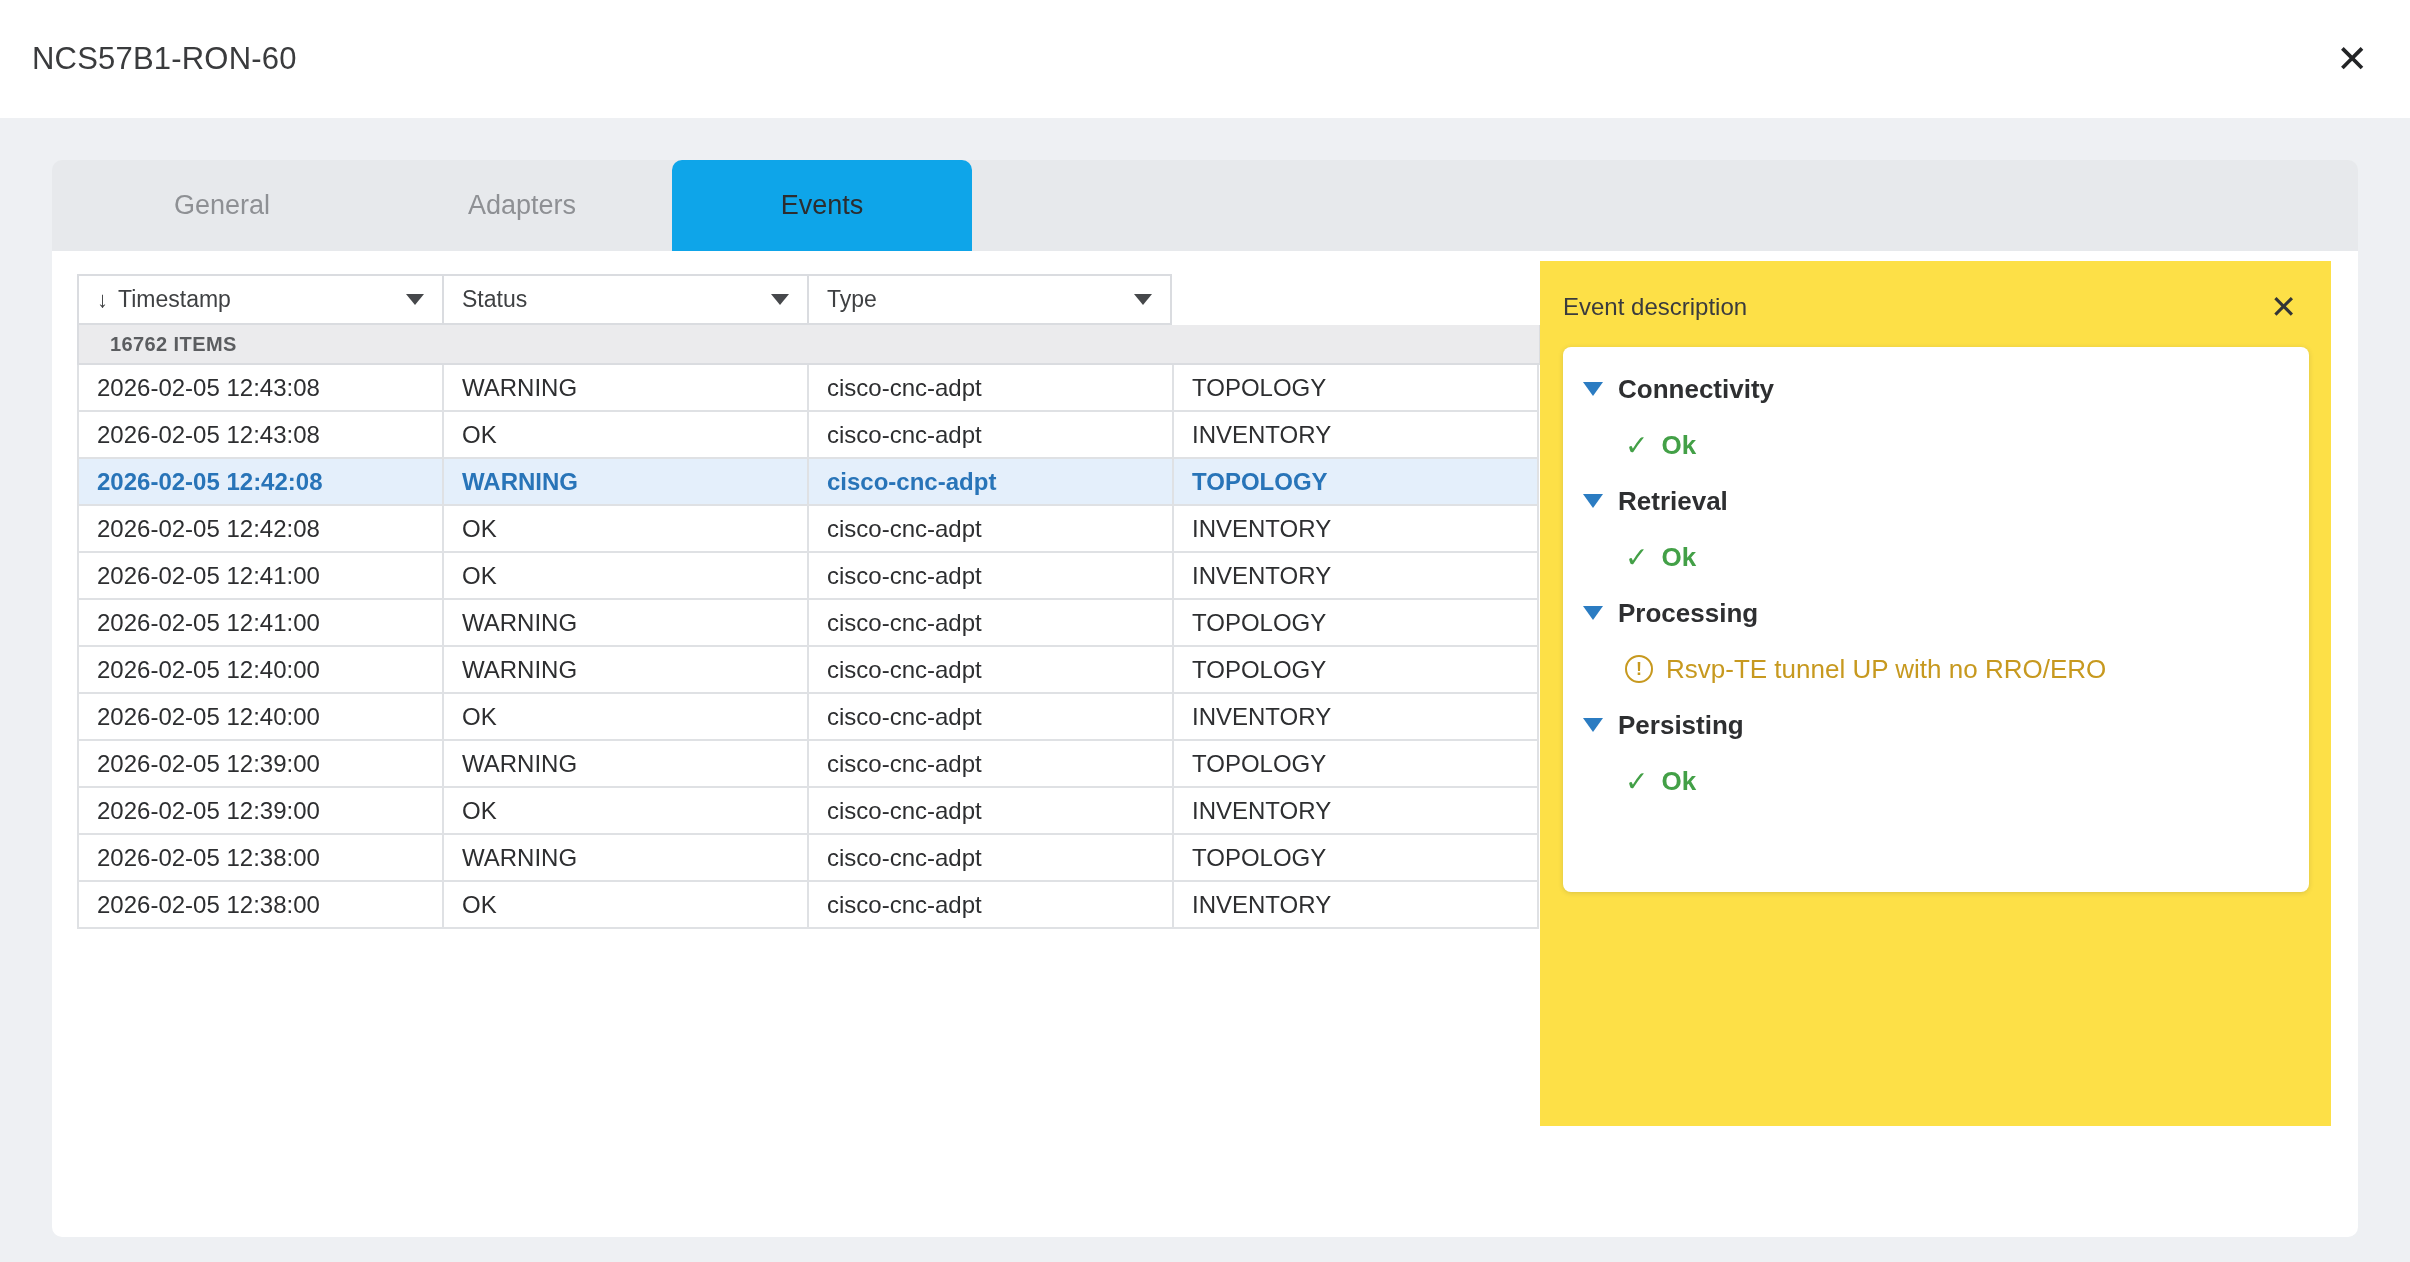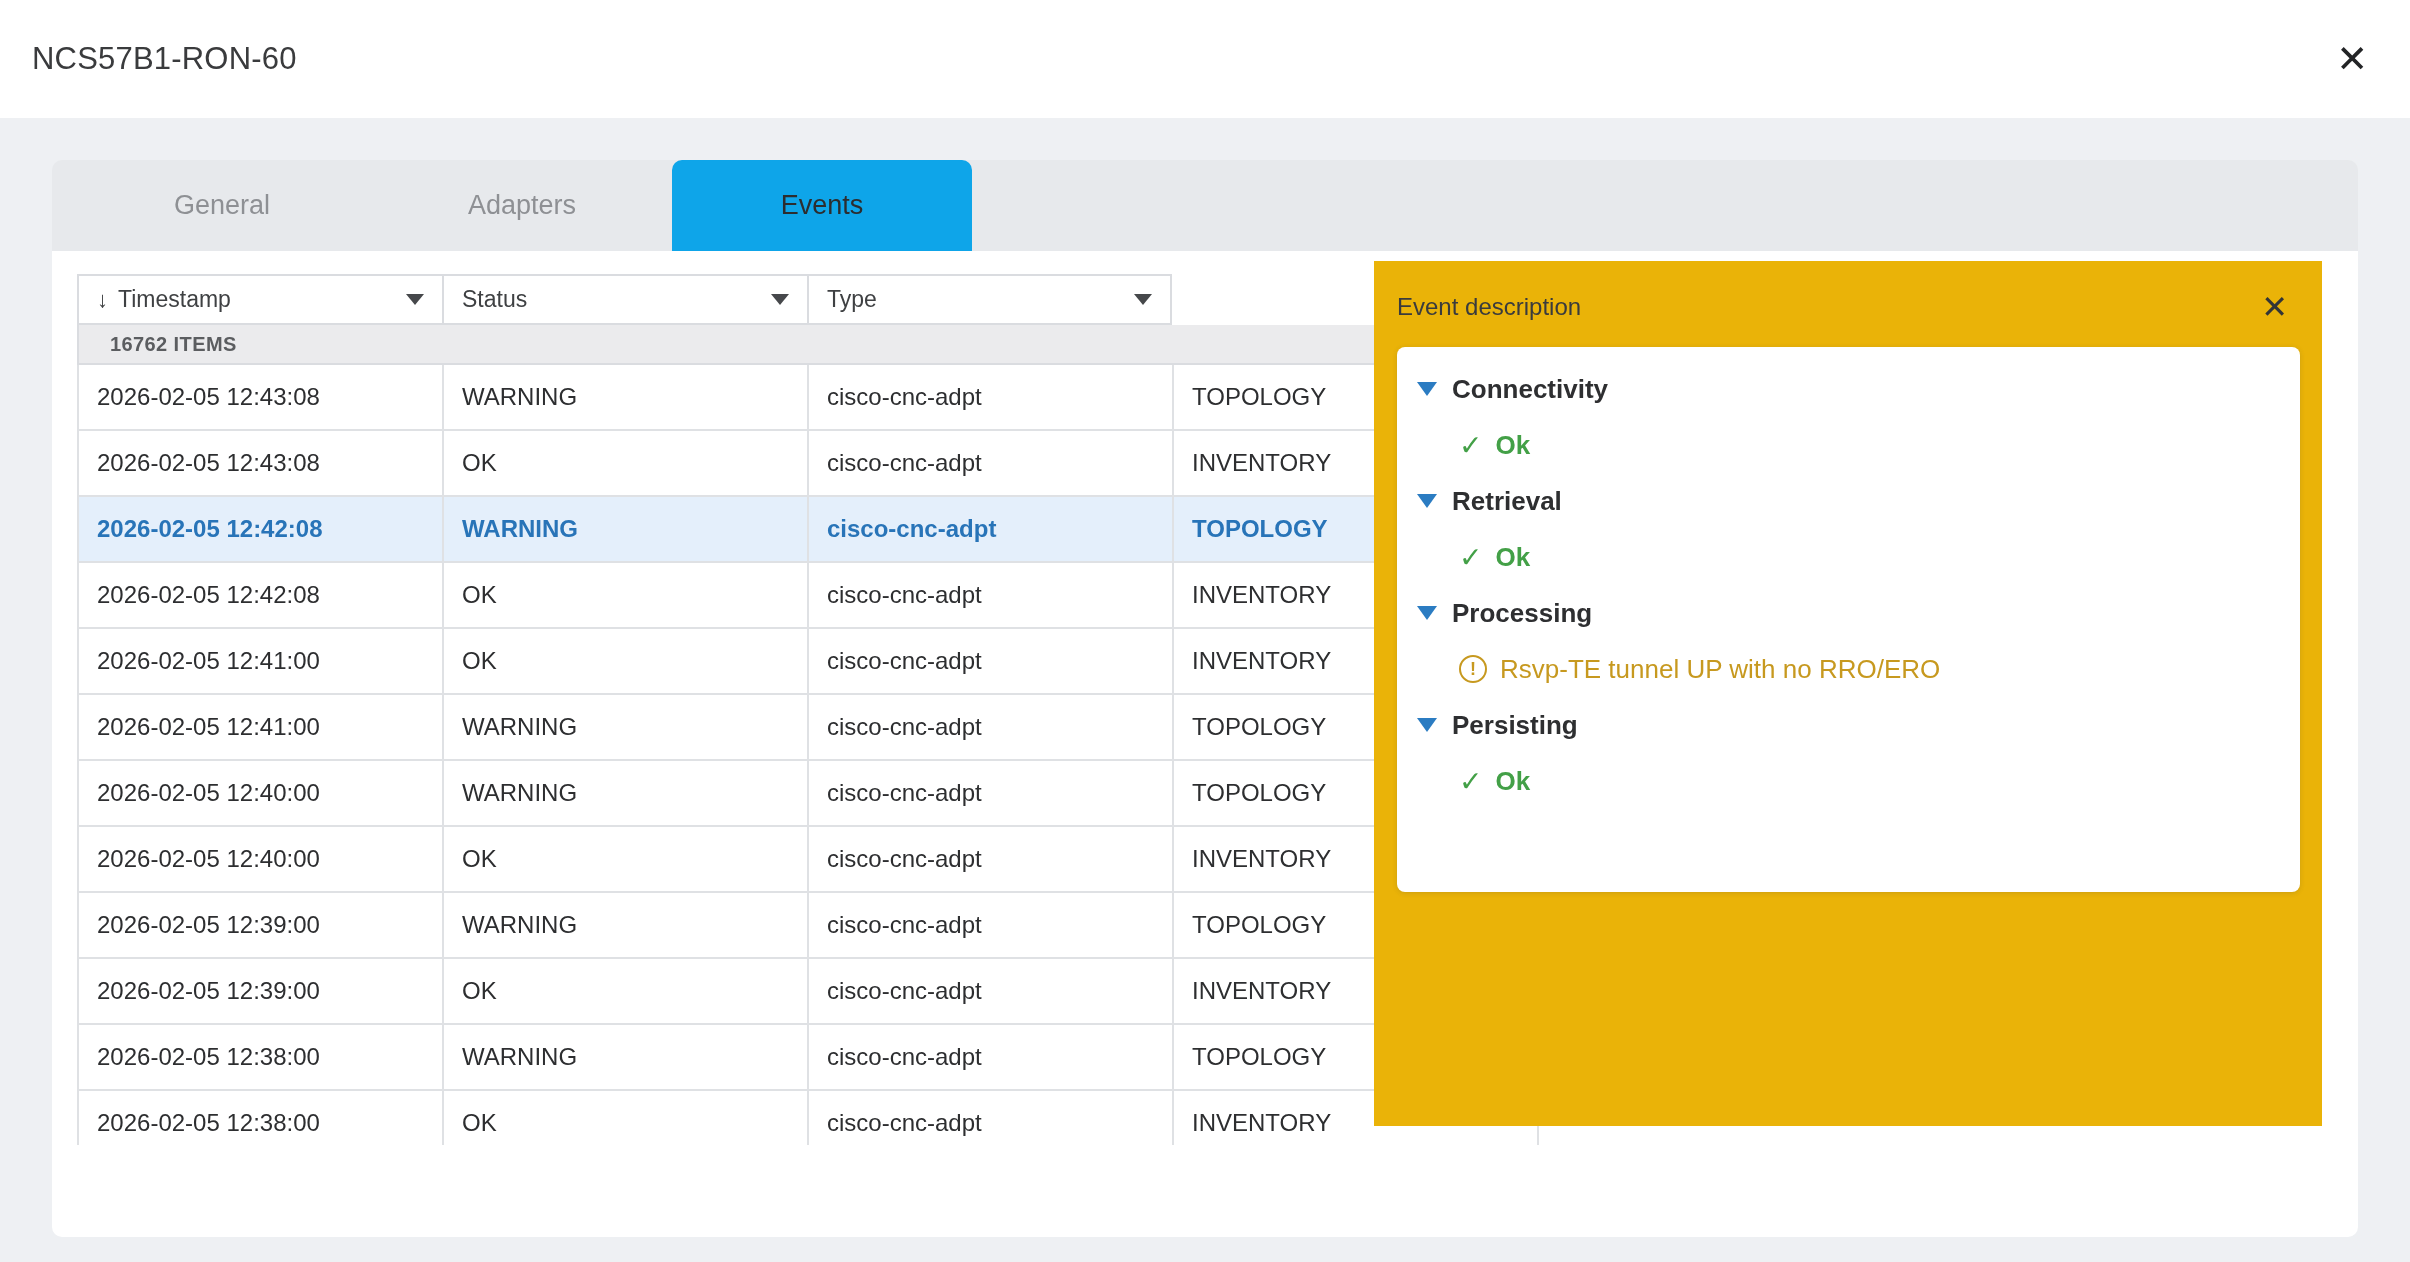--- a/index.html
+++ b/index.html
@@ -61,31 +61,31 @@
     border-top:11px solid #46484b;
   }
   .items-row {
     height:40px; background:#ebebed;
     border:2px solid #dadce0; border-top:none;
     display:flex; align-items:center; padding:0 31px;
     font-size:20px; font-weight:700; color:#5b5d60; letter-spacing:0.4px;
   }
   .trow { display:grid; grid-template-columns:365px 365px 365px 367px; cursor:pointer; }
   .td {
-    height:66px; border-left:2px solid #dfe1e4; border-bottom:2px solid #dfe1e4;
+    height:47px; border-left:2px solid #dfe1e4; border-bottom:2px solid #dfe1e4;
     display:flex; align-items:center; padding:0 18px;
     font-size:24px; color:#2d2e30; background:#fff;
   }
   .trow .td:last-child { border-right:2px solid #dfe1e4;text-align:right; }
   .trow.selected .td { background:#e4effb; color:#2874b8; font-weight:700; }
 
   
   .desc-panel {
-    position:absolute; top:10px; right:36px;
-    width:948px; height:865px; background:#eab308;
+    position:absolute; top:10px; right:27px;
+    width:791px; height:865px; background:#fde047;
   }
   .desc-header {
     display:flex; align-items:center; justify-content:space-between;
     padding:30px 34px 0 23px;
   }
   .desc-title { font-size:24px; color:#3a3b3d; }
   .desc-close {
     background:none; border:none; cursor:pointer;
     font-size:32px; line-height:1; color:#333537;
     font-family:"DejaVu Sans",sans-serif;

